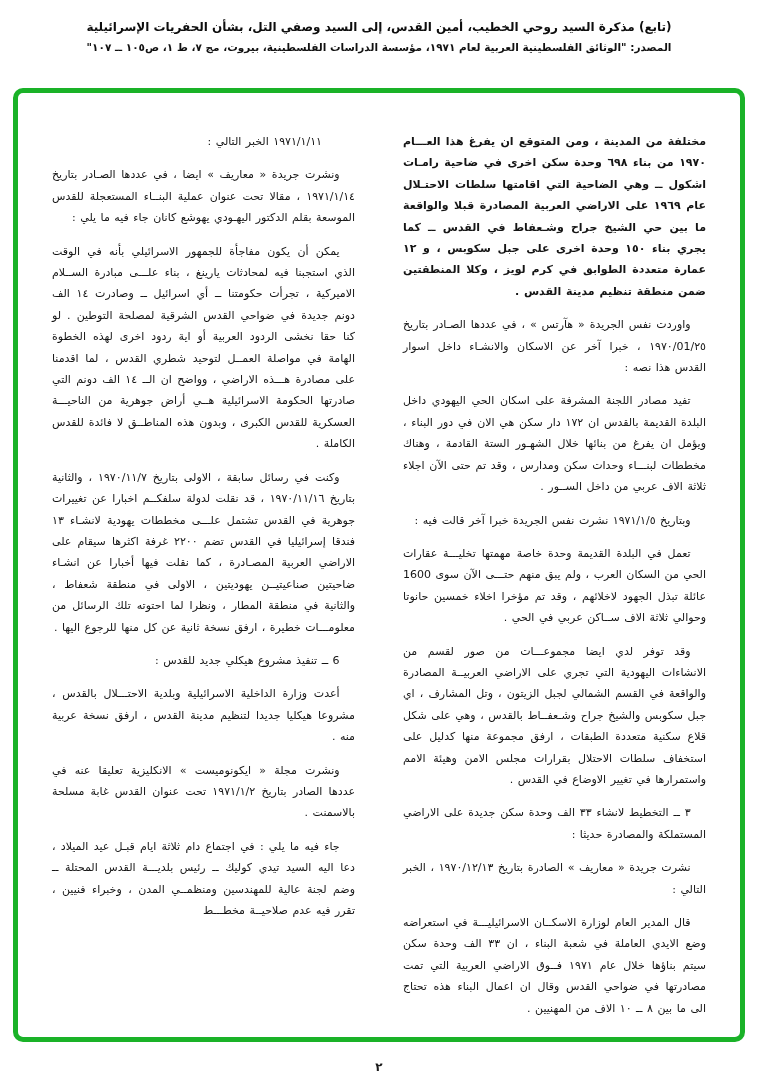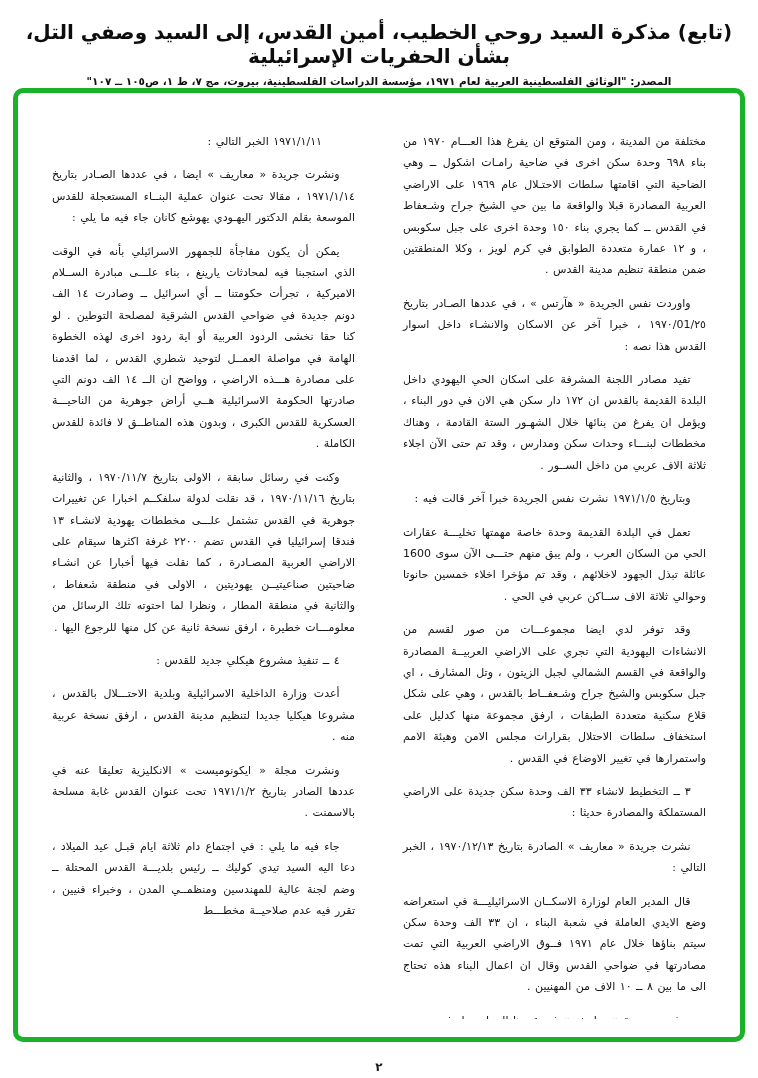--- a/index.html
+++ b/index.html
@@ -12,21 +12,21 @@
     color: #151515;
     direction: rtl;
   }
   .header {
     position: absolute;
     top: 20px; left: 0; right: 0;
     text-align: center;
     direction: rtl;
   }
   .title {
-    font-size: 20px;
+    font-size: 12px;
     font-weight: bold;
     letter-spacing: 0px;
     color: #0d0d0d;
     margin: 0 10px;
   }
   .source {
     font-size: 10.5px;
     font-weight: bold;
     margin-top: 7px;
     color: #111;
@@ -55,21 +55,21 @@
     text-align: justify;
   }
   .para {
     margin: 12px;
     font-size: 11px;
     line-height: 21.4px;
     word-spacing: 1px;
     text-align: justify;
   }
   .para.indent { text-indent: 1.4em; }
-  .para.flush { text-indent: 0; }
+  .para.flush { text-indent: 0; font-weight: bold; }
   .para.deep-indent { text-indent: 3em; }
   .page-number {
     position: absolute;
     bottom: 4px;
     left: 0; right: 0;
     text-align: center;
     font-size: 12px;
     font-weight: bold;
     color: #1a1a1a;
   }
@@ -94,21 +94,21 @@
         <p class="para indent">٣ ــ التخطيط لانشاء ٣٣ الف وحدة سكن جديدة على الاراضي المستملكة والمصادرة حديثا :</p>
         <p class="para indent">نشرت جريدة « معاريف » الصادرة بتاريخ ١٩٧٠/١٢/١٣ ، الخبر التالي :</p>
         <p class="para indent">قال المدير العام لوزارة الاسكــان الاسرائيليـــة في استعراضه وضع الايدي العاملة في شعبة البناء ، ان ٣٣ الف وحدة سكن سيتم بناؤها خلال عام ١٩٧١ فــوق الاراضي العربية التي تمت مصادرتها في ضواحي القدس وقال ان اعمال البناء هذه تحتاج الى ما بين ٨ ــ ١٠ الاف من المهنيين .</p>
         <p class="para indent">ونشرت جريدة « معاريف » في عددها الصـادر بتاريخ</p>
       </div>
     <div class="col">
         <p class="para deep-indent">١٩٧١/١/١١ الخبر التالي :</p>
         <p class="para indent">ونشرت جريدة « معاريف » ايضا ، في عددها الصـادر بتاريخ ١٩٧١/١/١٤ ، مقالا تحت عنوان عملية البنــاء المستعجلة للقدس الموسعة بقلم الدكتور اليهـودي يهوشع كانان جاء فيه ما يلي :</p>
         <p class="para indent">يمكن أن يكون مفاجأة للجمهور الاسرائيلي بأنه في الوقت الذي استجبنا فيه لمحادثات يارينغ ، بناء علـــى مبادرة الســلام الاميركية ، تجرأت حكومتنا ــ أي اسرائيل ــ وصادرت ١٤ الف دونم جديدة في ضواحي القدس الشرقية لمصلحة التوطين . لو كنا حقا نخشى الردود العربية أو اية ردود اخرى لهذه الخطوة الهامة في مواصلة العمــل لتوحيد شطري القدس ، لما اقدمنا على مصادرة هـــذه الاراضي ، وواضح ان الــ ١٤ الف دونم التي صادرتها الحكومة الاسرائيلية هــي أراض جوهرية من الناحيـــة العسكرية للقدس الكبرى ، وبدون هذه المناطــق لا فائدة للقدس الكاملة .</p>
         <p class="para indent">وكنت في رسائل سابقة ، الاولى بتاريخ ١٩٧٠/١١/٧ ، والثانية بتاريخ ١٩٧٠/١١/١٦ ، قد نقلت لدولة سلفكــم اخبارا عن تغييرات جوهرية في القدس تشتمل علـــى مخططات يهودية لانشـاء ١٣ فندقا إسرائيليا في القدس تضم ٢٢٠٠ غرفة اكثرها سيقام على الاراضي العربية المصـادرة ، كما نقلت فيها أخبارا عن انشـاء ضاحيتين صناعيتيــن يهوديتين ، الاولى في منطقة شعفاط ، والثانية في منطقة المطار ، ونظرا لما احتوته تلك الرسائل من معلومـــات خطيرة ، ارفق نسخة ثانية عن كل منها للرجوع اليها .</p>
-        <p class="para indent">٤ ــ تنفيذ مشروع هيكلي جديد للقدس :</p>
+        <p class="para indent">6 ــ تنفيذ مشروع هيكلي جديد للقدس :</p>
         <p class="para indent">أعدت وزارة الداخلية الاسرائيلية وبلدية الاحتـــلال بالقدس ، مشروعا هيكليا جديدا لتنظيم مدينة القدس ، ارفق نسخة عربية منه .</p>
         <p class="para indent">ونشرت مجلة « ايكونوميست » الانكليزية تعليقا عنه في عددها الصادر بتاريخ ١٩٧١/١/٢ تحت عنوان القدس غابة مسلحة بالاسمنت .</p>
         <p class="para indent">جاء فيه ما يلي : في اجتماع دام ثلاثة ايام قبـل عيد الميلاد ، دعا اليه السيد تيدي كوليك ــ رئيس بلديـــة القدس المحتلة ــ وضم لجنة عالية للمهندسين ومنظمــي المدن ، وخبراء فنيين ، تقرر فيه عدم صلاحيــة مخطـــط</p>
       </div>
   </div>
 </div>
 
 <div class="page-number">٢</div>
 
 </body></html>

